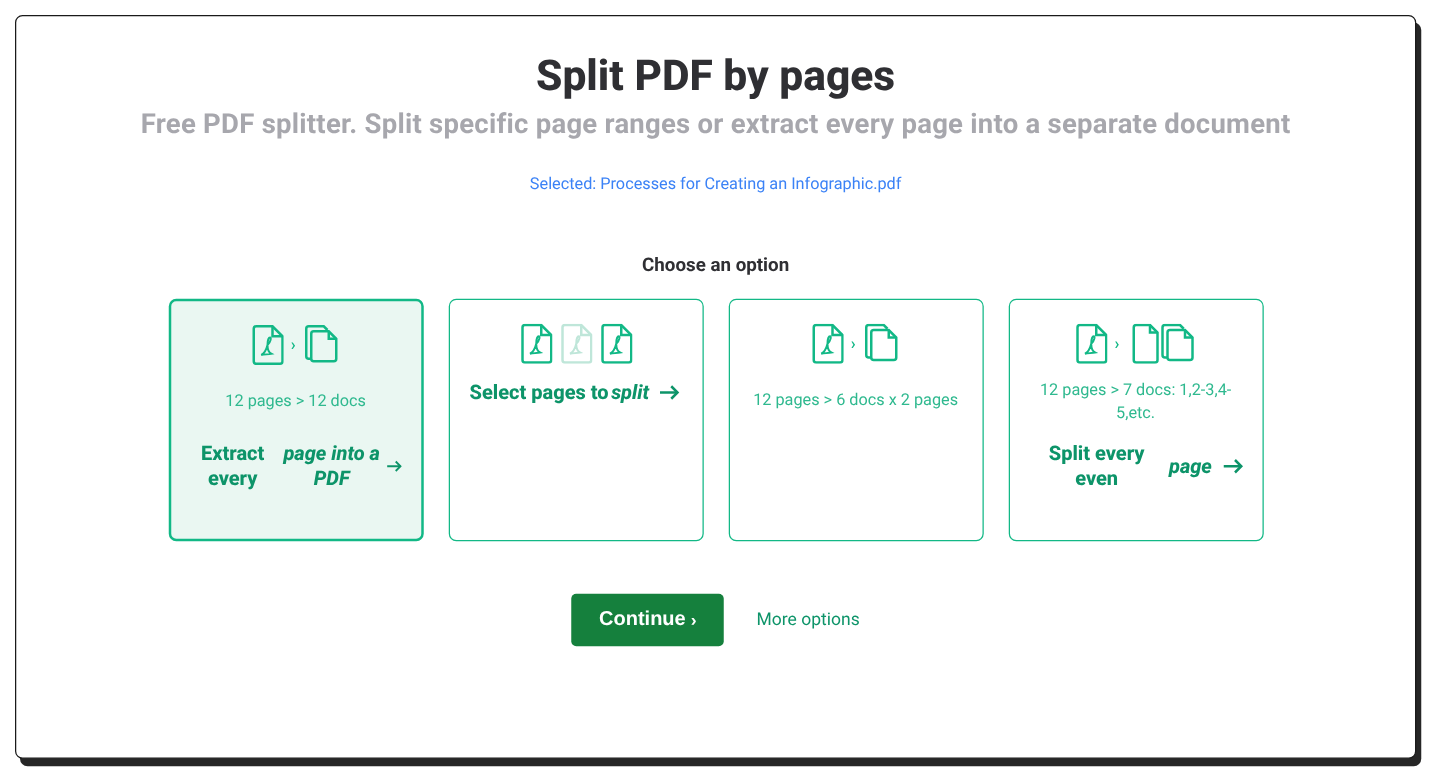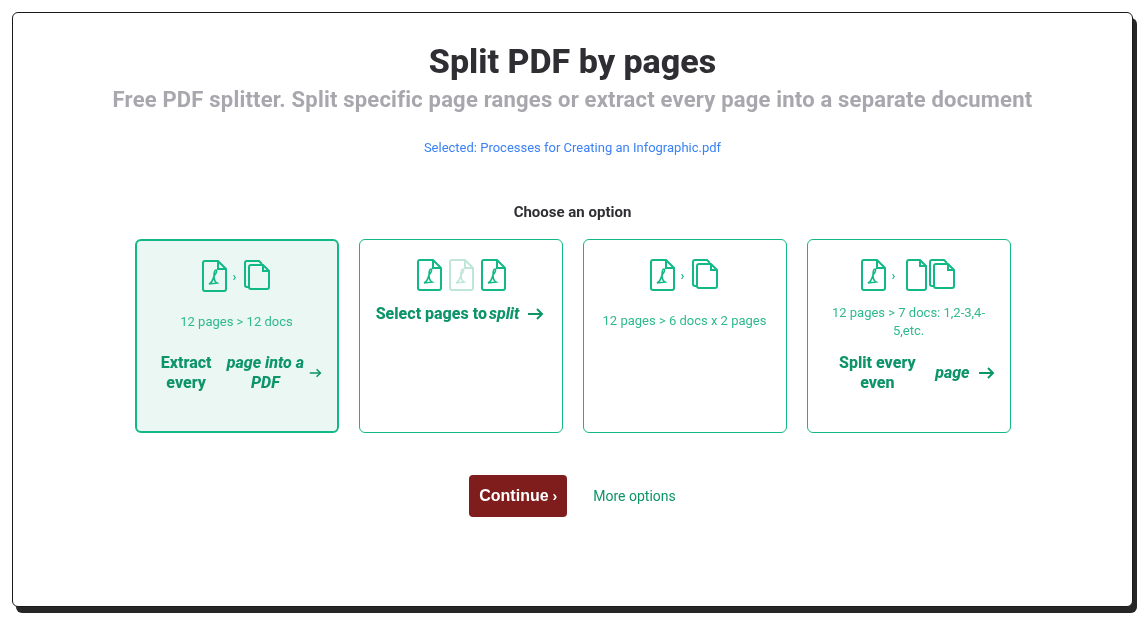--- a/index.html
+++ b/index.html
@@ -103,27 +103,27 @@
   }
   .action .row2 { display:flex; align-items:center; gap:8px;font-style:italic; }
   .arrow-icon { width:18px; height:14px; stroke:#0d9469; fill:none; stroke-width:2; }
   .footer {
     display: flex;
     justify-content: center;
     align-items: center;
     gap: 26px;
   }
   .continue-btn {
-    background: #7f1d1d;
+    background: #15803d;
     color: #fff;
     border: none;
     border-radius: 4px;
     font-size: 16px;
     font-weight: 700;
-    padding: 12px 10px;
+    padding: 12px 22px;
     cursor: pointer;
     display: inline-flex;
     align-items: center;
     gap: 4px;
   }
   .continue-btn .chev { font-size: 14px; }
   .more-link {
     color: #0d9469;
     font-size: 14px;
     cursor: pointer;

